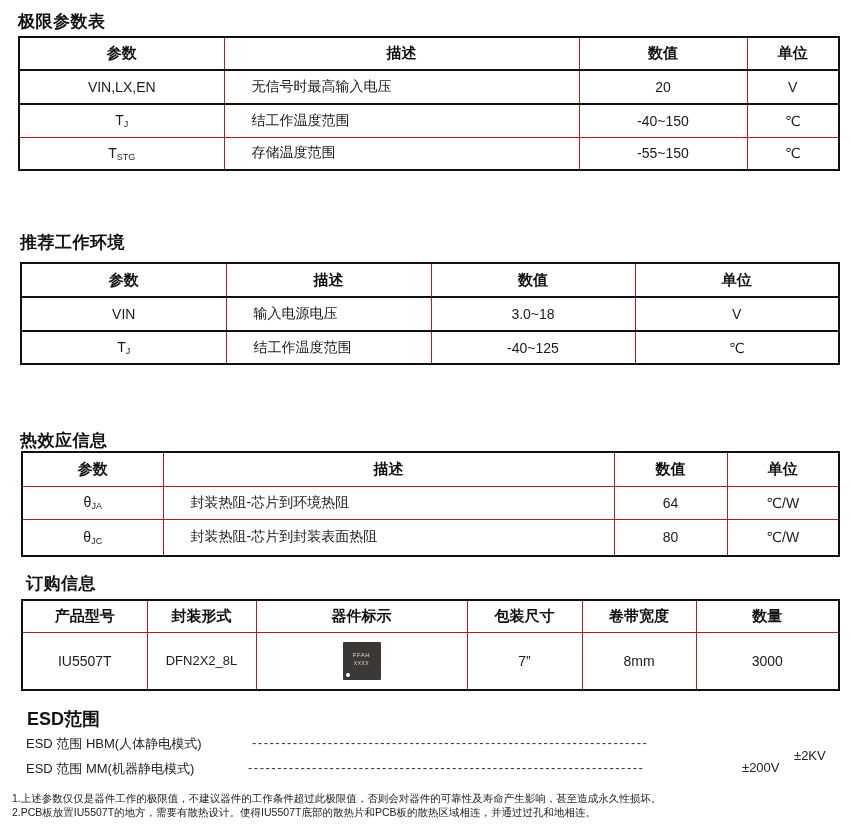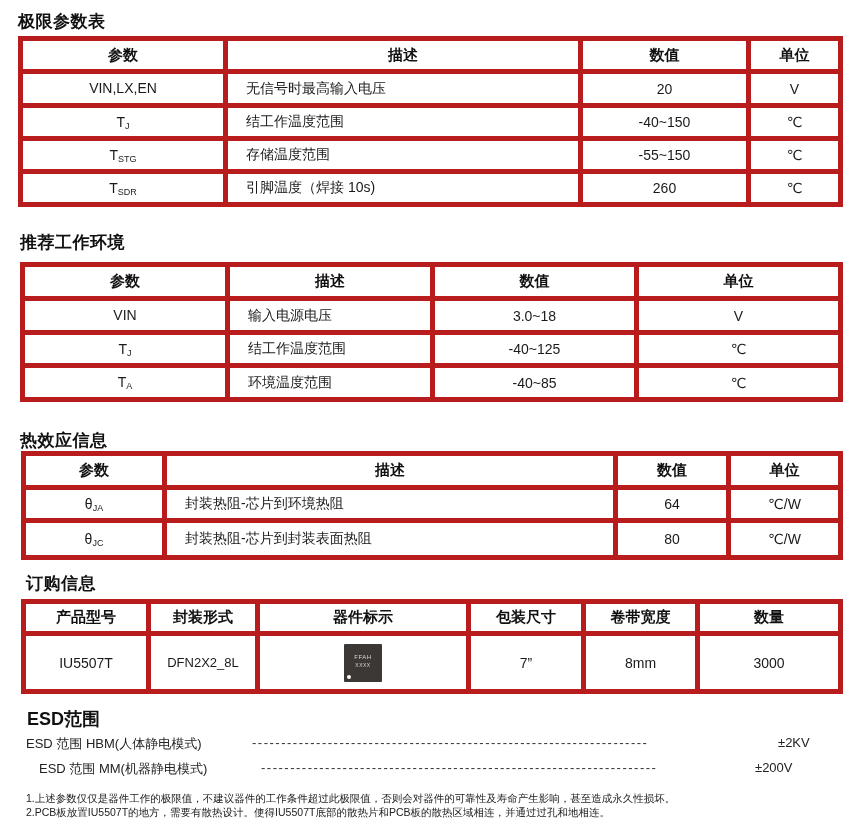--- a/index.html
+++ b/index.html
@@ -1,35 +1,35 @@
 <!DOCTYPE html>
 <html><head>
 <meta charset="utf-8">
 <style>
   html, body { margin:0; padding:0; background:#ffffff; }
   body { width:850px; height:828px; position:relative; overflow:hidden;
          font-family:"Liberation Sans","DejaVu Sans",sans-serif; color:#1a1a1a; }
   .sec-title { position:absolute; font-weight:bold; font-size:17px; letter-spacing:0.5px; color:#111; }
   table { position:absolute; border-collapse:collapse; table-layout:fixed; }
-  td, th { border:5px solid #b91c1c; text-align:center; font-size:14px; padding:0; color:#1a1a1a; }
+  td, th { border:1px solid #b91c1c; text-align:center; font-size:14px; padding:0; color:#1a1a1a; }
   th { font-weight:bold; font-size:15px; color:#111; }
   .t-thick tr.row-sep td { border-top:2px solid #111; }
   .t-outer { border:2px solid #111; }
-  td.desc { text-align:left; padding-left:18px; }
+  td.desc { text-align:left; padding-left:27px; }
   sub { font-size:9px; vertical-align:-2px; }
   .chip { display:inline-block; width:38px; height:38px; background:#3b3836; position:relative;
           vertical-align:middle; border-radius:1px; }
   .chip .l1 { position:absolute; top:10px; left:0; right:0; text-align:center; font-size:6px; color:#d8d8d8; letter-spacing:0.5px; }
   .chip .l2 { position:absolute; top:18px; left:0; right:0; text-align:center; font-size:5px; color:#d8d8d8; letter-spacing:0.5px; }
   .chip .dot { position:absolute; left:3px; bottom:3px; width:4px; height:4px; border-radius:50%; background:#fff; }
   .esd-title { position:absolute; left:27px; top:707px; font-weight:bold; font-size:18px; color:#111; }
   .esd-row { position:absolute; left:26px; font-size:13px; color:#222; white-space:nowrap; }
   .esd-row .dash { position:absolute; top:0; color:#333; letter-spacing:1.5px; overflow:hidden; }
   .esd-row .val { position:absolute; top:0; }
-  .note { position:absolute; left:26px; font-size:10.5px; color:#222; white-space:nowrap; }
+  .note { position:absolute; left:12px; font-size:10.5px; color:#222; white-space:nowrap; }
 </style>
 </head>
 <body>
 
 <div class="sec-title" style="left:18px; top:10px;">极限参数表</div>
 <table class="t-outer t-thick" style="left:18px; top:36px; width:820px;">
   <colgroup>
       <col style="width:205px">
       <col style="width:355px">
       <col style="width:168px">
@@ -53,26 +53,20 @@
     <td class="desc">结工作温度范围</td>
     <td>-40~150</td>
     <td>℃</td>
   </tr>
   <tr style="height:33px">
     <td><span>T</span><sub>STG</sub></td>
     <td class="desc">存储温度范围</td>
     <td>-55~150</td>
     <td>℃</td>
   </tr>
-  <tr style="height:33px">
-    <td><span>T</span><sub>SDR</sub></td>
-    <td class="desc">引脚温度（焊接 10s)</td>
-    <td>260</td>
-    <td>℃</td>
-  </tr>
 </tbody>
   </table>
 
 <div class="sec-title" style="left:20px; top:231px;">推荐工作环境</div>
 <table class="t-outer t-thick" style="left:20px; top:262px; width:818px;">
   <colgroup>
       <col style="width:205px">
       <col style="width:205px">
       <col style="width:204px">
       <col style="width:204px">
@@ -87,26 +81,20 @@
   <tr class="row-sep" style="height:34px">
     <td><span>VIN</span><sub></sub></td>
     <td class="desc">输入电源电压</td>
     <td>3.0~18</td>
     <td>V</td>
   </tr>
   <tr class="row-sep" style="height:33px">
     <td><span>T</span><sub>J</sub></td>
     <td class="desc">结工作温度范围</td>
     <td>-40~125</td>
-    <td>℃</td>
-  </tr>
-  <tr class="row-sep" style="height:34px">
-    <td><span>T</span><sub>A</sub></td>
-    <td class="desc">环境温度范围</td>
-    <td>-40~85</td>
     <td>℃</td>
   </tr>
 </tbody>
   </table>
 
 <div class="sec-title" style="left:20px; top:429px;">热效应信息</div>
 <table class="t-outer" style="left:21px; top:451px; width:817px;">
   <colgroup>
       <col style="width:141px">
       <col style="width:451px">
@@ -168,22 +156,22 @@
     <td>8mm</td>
     <td>3000</td>
   </tr>
 </tbody>
   </table>
 
 <div class="esd-title">ESD范围</div>
 <div class="esd-row" style="top:735px; width:800px; height:20px;">
   <span>ESD 范围 HBM(人体静电模式)</span>
   <span class="dash" style="left:226px; width:490px;">--------------------------------------------------------------------</span>
-  <span class="val" style="left:752px;">±2KV</span>
+  <span class="val" style="left:768px;margin-top:13px;">±2KV</span>
 </div>
-<div class="esd-row" style="top:760px; width:800px; height:20px;margin-left:13px;">
+<div class="esd-row" style="top:760px; width:800px; height:20px;">
   <span>ESD 范围 MM(机器静电模式)</span>
   <span class="dash" style="left:222px; width:494px;">--------------------------------------------------------------------</span>
   <span class="val" style="left:716px;">±200V</span>
 </div>
 
 <div class="note" style="top:792px;">1.上述参数仅仅是器件工作的极限值，不建议器件的工作条件超过此极限值，否则会对器件的可靠性及寿命产生影响，甚至造成永久性损坏。</div>
 <div class="note" style="top:806px;">2.PCB板放置IU5507T的地方，需要有散热设计。使得IU5507T底部的散热片和PCB板的散热区域相连，并通过过孔和地相连。</div>
 
 </body></html>

